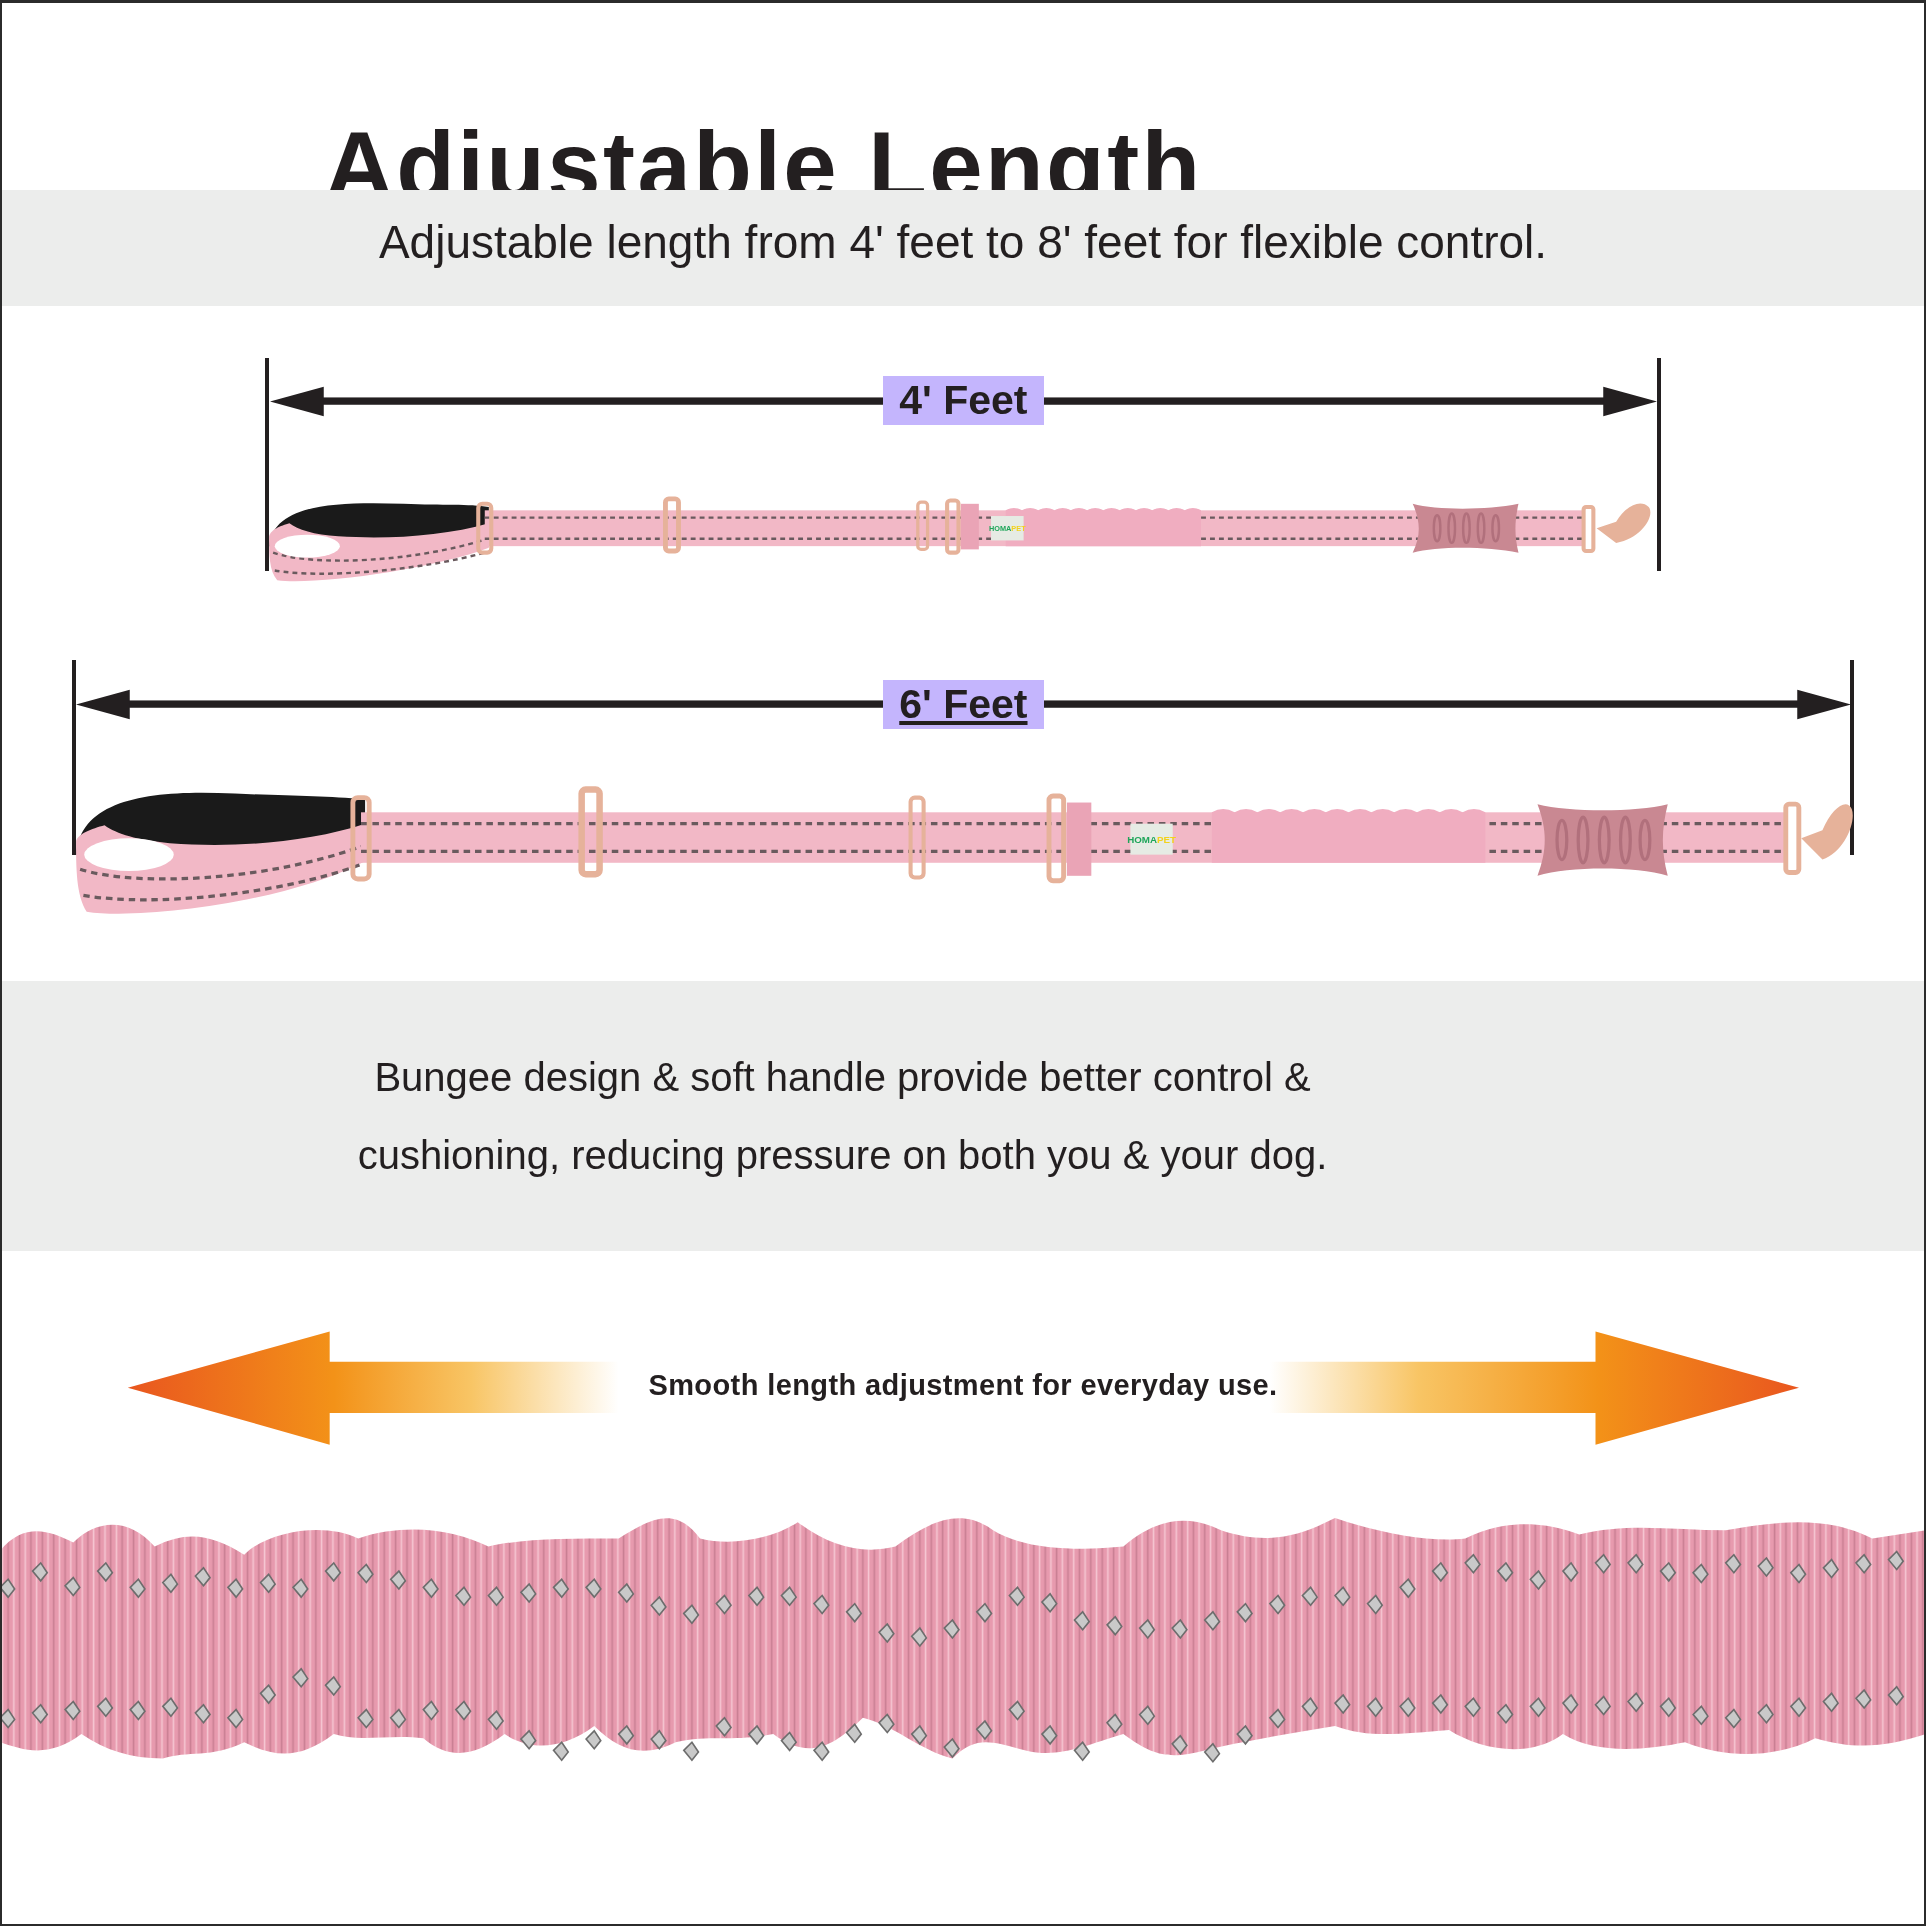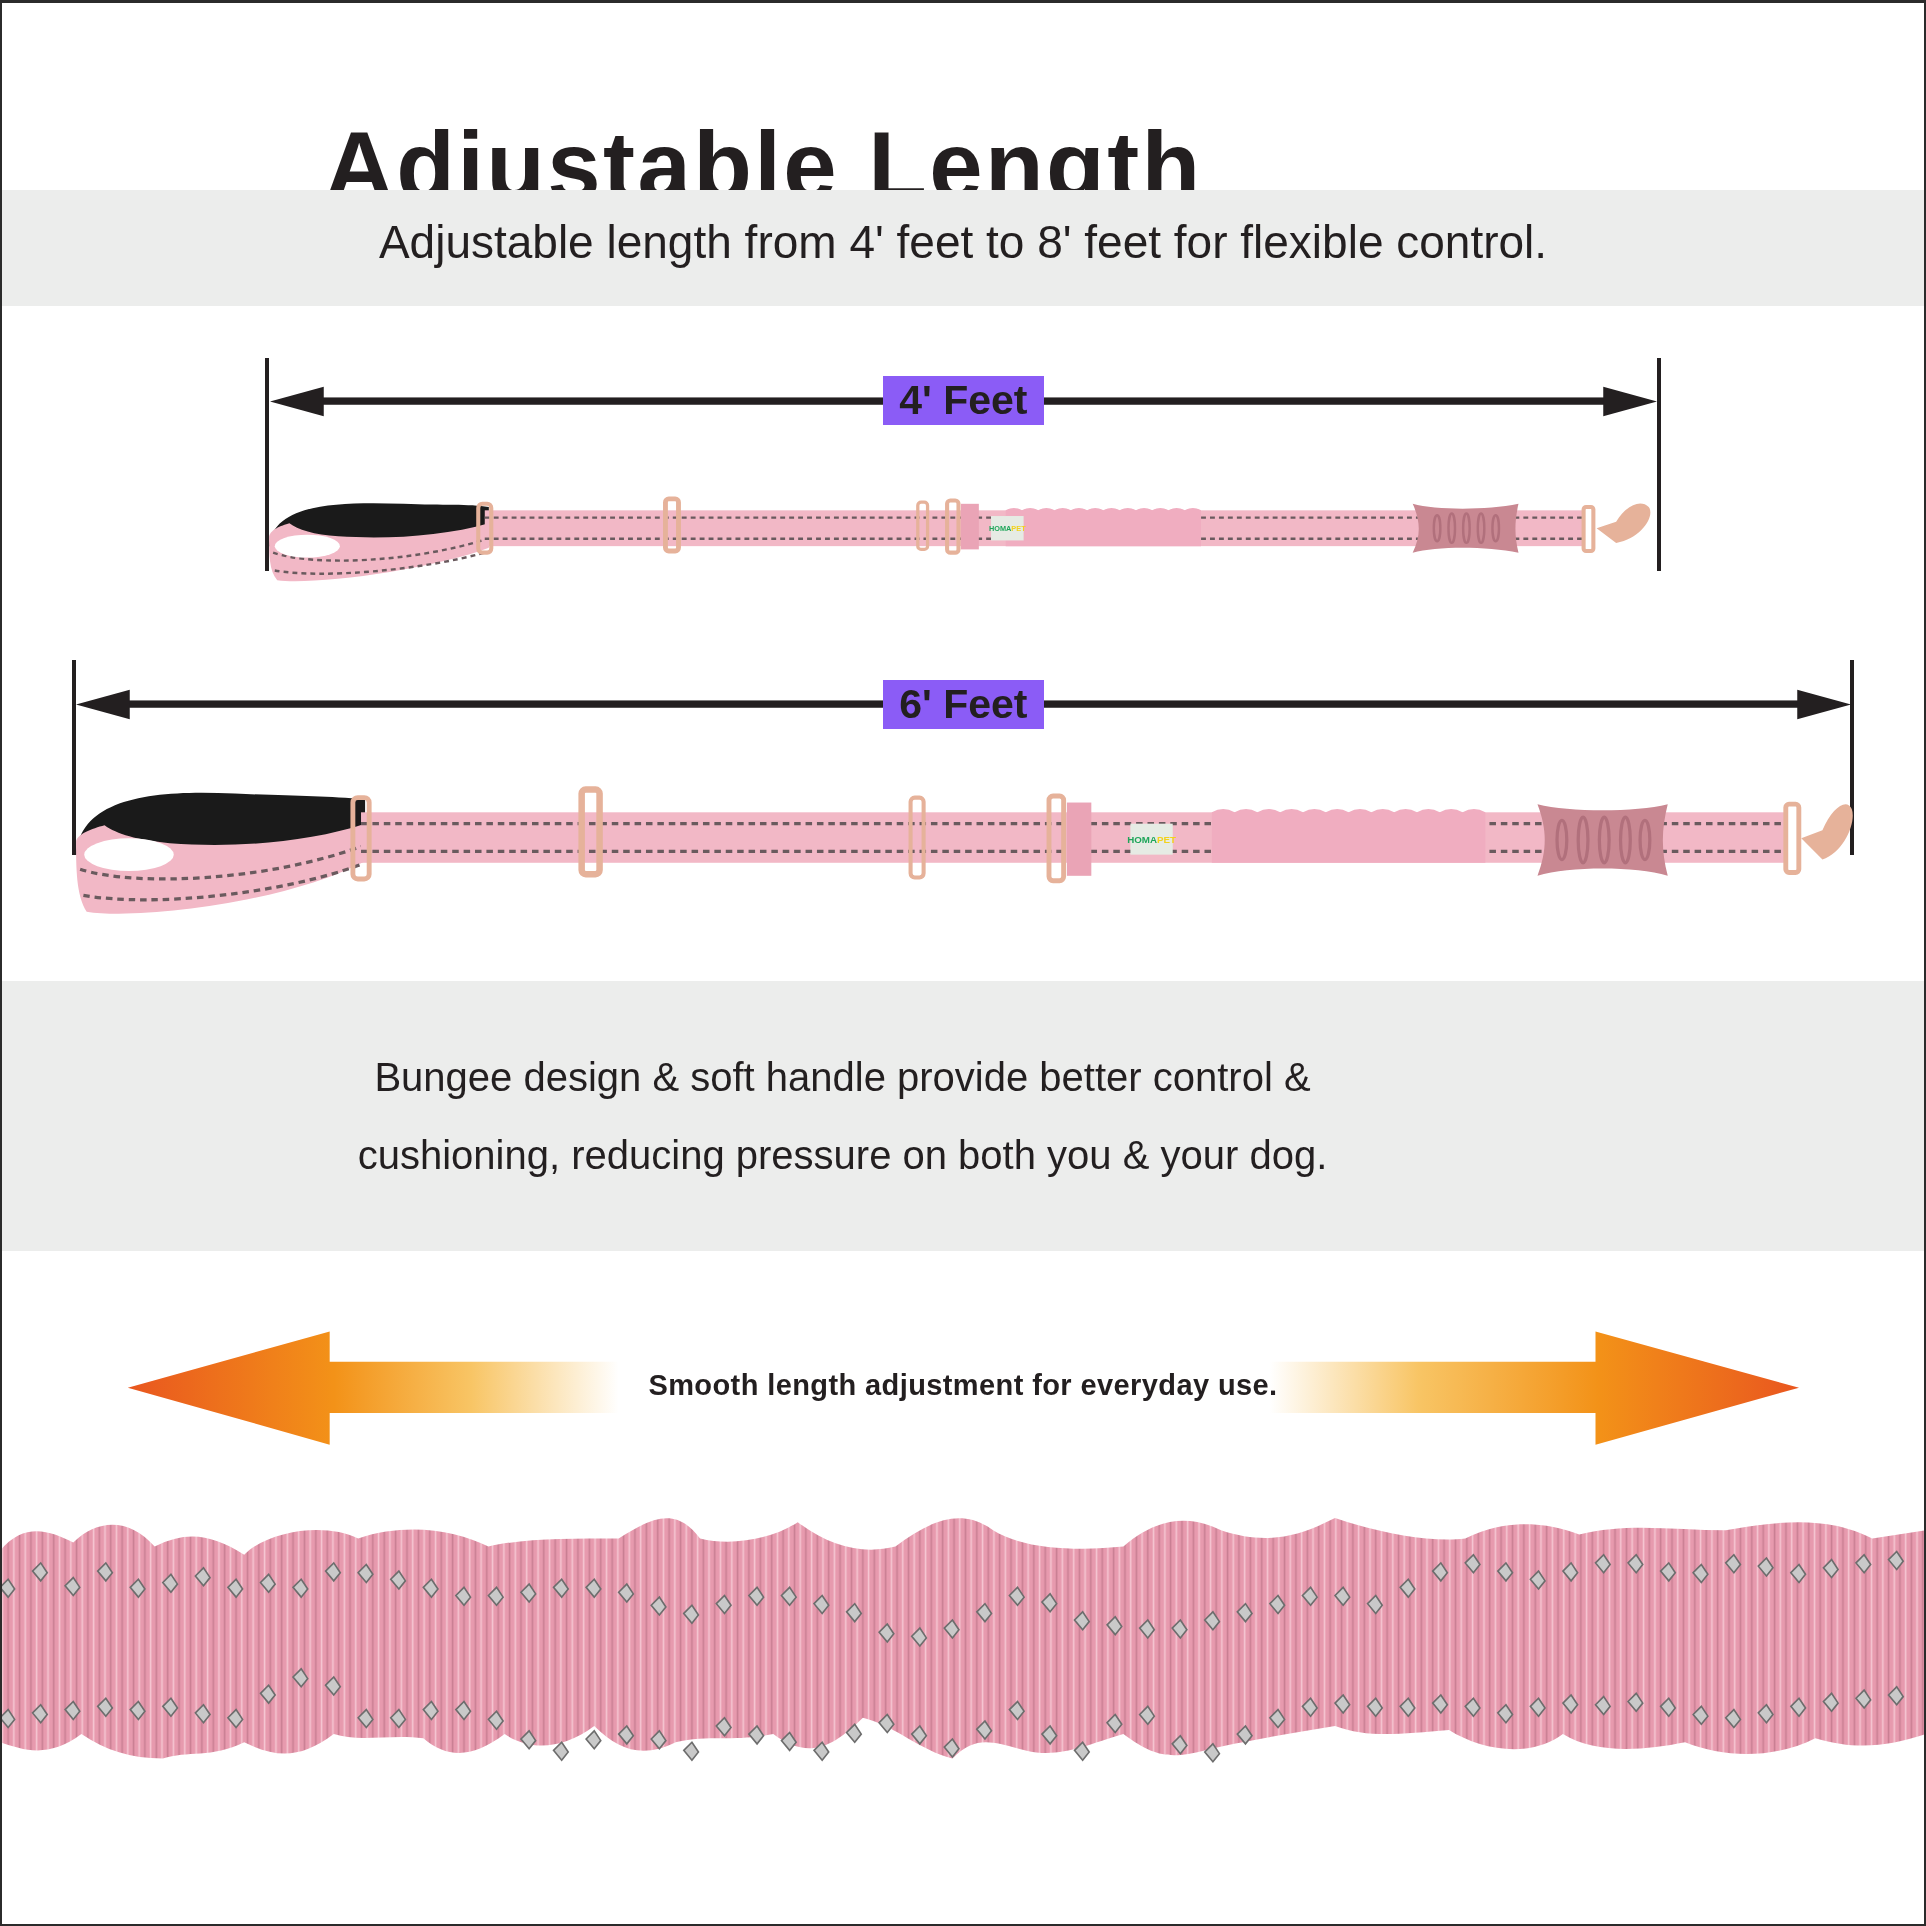--- a/index.html
+++ b/index.html
@@ -6,21 +6,21 @@
   body { width:1926px; height:1926px; position:relative; overflow:hidden; font-family:"Liberation Sans", sans-serif; color:#231f20; }
   .frame { position:absolute; inset:0; border:2.4px solid #2b2b2b; border-top-width:3.3px; box-sizing:border-box; pointer-events:none; z-index:10; }
   .title { position:absolute; top:45px; left:0; width:1527px; text-align:center; font-weight:bold; font-size:96px; letter-spacing:2.4px; line-height:114px; }
   .band { position:absolute; left:2.4px; width:1922px; background:#ecedec; }
   .band1 { top:190px; height:116px; }
   .band2 { top:981px; height:270px; }
   .subtitle { position:absolute; top:213px; left:0; width:1926px; text-align:center; font-size:46px; line-height:59px; }
   .para { position:absolute; top:1038px; left:0; width:1685px; text-align:center; font-size:40px; line-height:78px; }
   .dim { position:absolute; }
   .vline { position:absolute; width:4.1px; background:#231f20; }
-  .dimlabel { position:absolute; font-weight:bold; font-size:41px; line-height:49px; background:#8b5cf6; padding:0 11.4px; text-align:center; }
+  .dimlabel { position:absolute; font-weight:bold; font-size:41px; line-height:49px; background:#c4b5fd; padding:0 11.4px; text-align:center; }
   .arrow-svg { position:absolute; }
   .leash { position:absolute; }
   .adj { position:absolute; top:1303px; left:0; width:1926px; height:171px; }
   .adj-text { position:absolute; top:1365px; left:0; width:1926px; text-align:center; font-weight:bold; font-size:29px; line-height:41px; letter-spacing:0.4px; }
   .bungee { position:absolute; top:1514px; left:0; width:1926px; height:269px; }
 </style>
 </head>
 <body>
 
 <div class="frame"></div>
@@ -71,21 +71,21 @@
 </svg>
 
 <div class="dim">
   <div class="vline" style="left:72px; top:660px; height:195px;"></div>
   <div class="vline" style="left:1850px; top:660px; height:195px;"></div>
   <svg class="arrow-svg" style="left:76px; top:684px;" width="1775" height="41" viewBox="0 0 2180 50">
     <rect x="50" y="20" width="2080" height="9" fill="#231f20"></rect>
     <polygon points="0,25 66,7 66,43" fill="#231f20"></polygon>
     <polygon points="2180,25 2114,7 2114,43" fill="#231f20"></polygon>
   </svg>
-  <div class="dimlabel" style="left:883px; top:680px; width:138px;">6' Feet</div>
+  <div class="dimlabel" style="left:883px; top:680px; width:138px;text-decoration:underline;">6' Feet</div>
 </div>
 
 <svg class="leash" style="left:72px; top:765px;" width="1783" height="163" viewBox="0 0 2190 200">
   <path d="M5,110 C10,40 100,30 200,35 C270,38 310,38 360,42 L360,110 C270,124 170,118 110,104 C70,96 40,100 25,112 Z" fill="#1a1a1a"></path>
   <path d="M5,95 C5,125 5,160 18,180 C80,190 260,170 360,118 L360,72 C290,95 200,102 120,96 C80,92 55,85 40,74 C25,78 5,85 5,95 Z" fill="#f2b8c6"></path>
   <path d="M10,128 C80,150 240,142 355,100" stroke="#6a5a5e" stroke-width="4" stroke-dasharray="8 6" fill="none"></path>
   <path d="M14,160 C100,175 260,158 355,122" stroke="#6a5a5e" stroke-width="4" stroke-dasharray="8 6" fill="none"></path>
   <ellipse cx="70" cy="110" rx="55" ry="20" fill="#fff"></ellipse>
   <rect x="355" y="58" width="1750" height="62" fill="#f2b8c6"></rect>
   <line x1="355" y1="72" x2="2105" y2="72" stroke="#6a5a5e" stroke-width="4" stroke-dasharray="8 6"></line>

